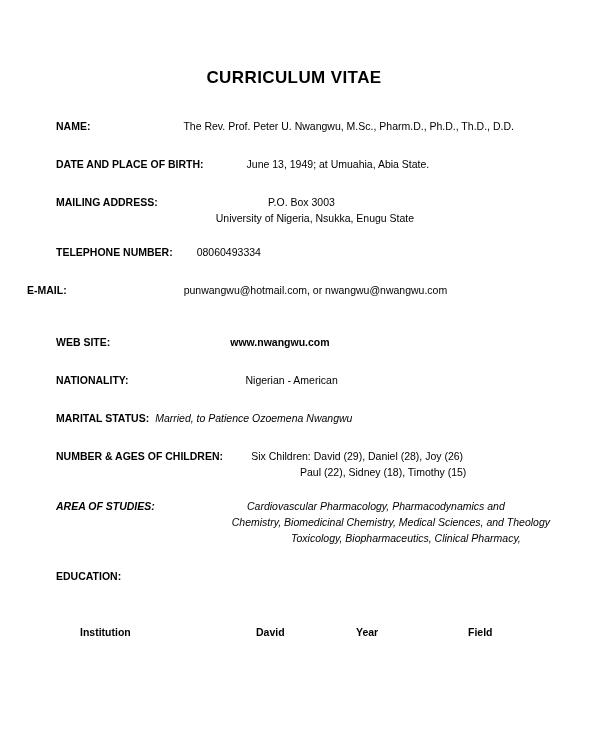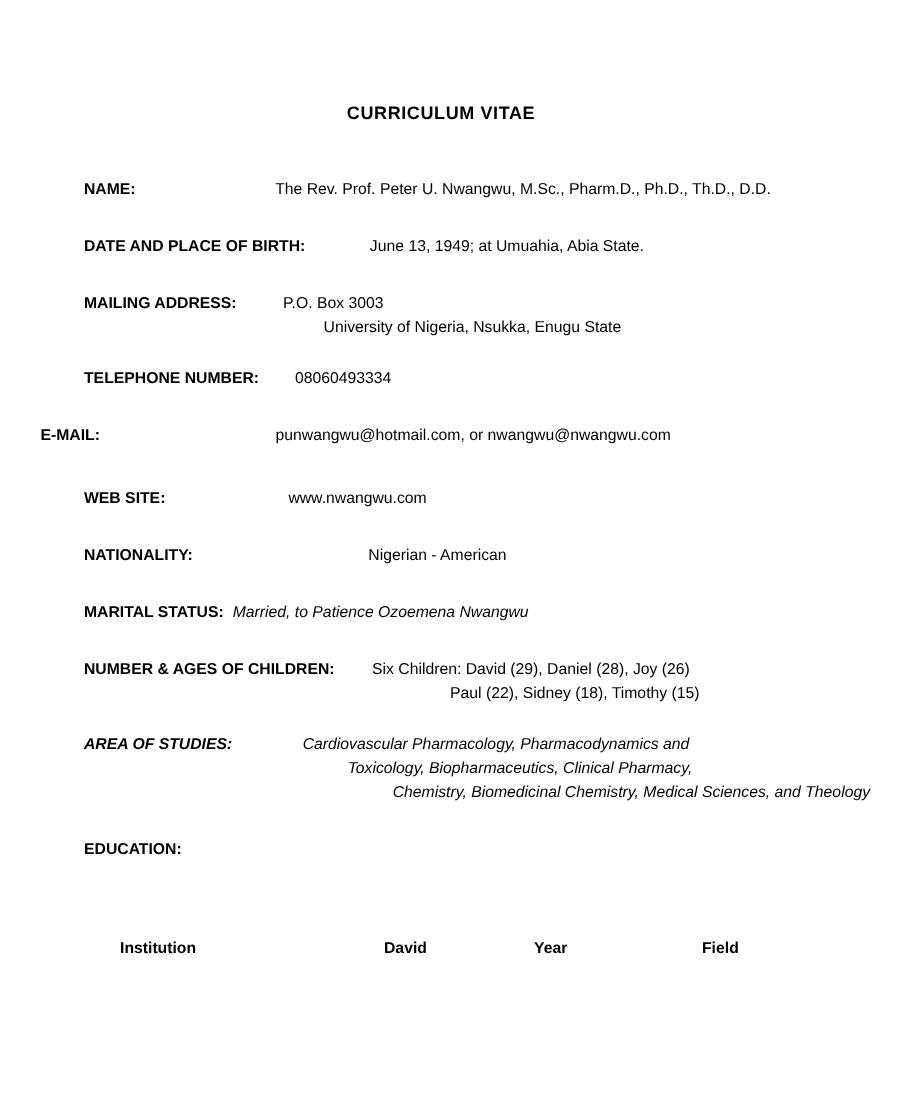--- a/index.html
+++ b/index.html
@@ -20,21 +20,21 @@
     height: 730px;
     box-sizing: border-box;
     padding: 0;
   }
   .doc-title {
     position: absolute;
     top: 68px;
     left: 0;
     width: 588px;
     text-align: center;
-    font-size: 12px;
+    font-size: 17px;
     font-weight: bold;
     letter-spacing: 0.4px;
   }
   .rows {
     position: absolute;
     top: 118px;
     left: 0;
     width: 512px;
   }
   .row {
@@ -51,45 +51,46 @@
     vertical-align: top;
     line-height: 16px;
     white-space: nowrap;
   }
   .value {
     display: inline-block;
     font-size: 10.5px;
     font-weight: normal;
     vertical-align: top;
     line-height: 16px;
+    text-align: center;
   }
   .value .line {
     display: block;
     white-space: nowrap;
   }
   
   .r-name        { margin-bottom: 20px; }
   .r-dob         { margin-bottom: 20px; }
   .r-mail        { margin-bottom: 18px; }
   .r-tel         { margin-bottom: 20px; }
-  .r-email       { margin-bottom: 24px; padding-left: 27px; }
+  .r-email       { margin-bottom: 34px; padding-left: 27px; }
   .r-web         { margin-bottom: 20px; }
   .r-nat         { margin-bottom: 20px; }
   .r-marital     { margin-bottom: 20px; }
   .r-children    { margin-bottom: 18px; }
   .r-studies     { margin-bottom: 22px; font-style: italic; }
   .r-education   { margin-bottom: 22px; }
 
   
   .r-name .value      { margin-left: 93px; }
   .r-dob .value       { margin-left: 43px; }
   .r-mail .value      { margin-left: 31px; }
   .r-tel .value       { margin-left: 24px; }
   .r-email .value     { margin-left: 117px; }
-  .r-web .value       { margin-left: 82px; }
+  .r-web .value       { margin-left: 120px; font-weight: bold; }
   .r-nat .value       { margin-left: 117px; }
   .r-marital .value   { margin-left: 6px; font-style: italic; }
   .r-children .value  { margin-left: 25px; }
   .r-studies .value   { margin-left: 47px; }
 
   .r-mail .value .line:nth-child(2) { padding-left: 27px; }
   .r-children .value .line:nth-child(2) { padding-left: 52px; }
   .r-studies .value .line:nth-child(2) { padding-left: 30px; }
   .r-studies .value .line:nth-child(3) { padding-left: 60px; }
 
@@ -150,21 +151,21 @@
 
     <div class="row r-marital">
       <span class="label">MARITAL STATUS:</span><span class="value"><span class="line">Married, to Patience Ozoemena Nwangwu</span></span>
     </div>
 
     <div class="row r-children">
       <span class="label">NUMBER &amp; AGES OF CHILDREN:</span><span class="value"><span class="line">Six Children: David (29), Daniel (28), Joy (26)</span><span class="line">Paul (22), Sidney (18), Timothy (15)</span></span>
     </div>
 
     <div class="row r-studies">
-      <span class="label">AREA OF STUDIES:</span><span class="value"><span class="line">Cardiovascular Pharmacology, Pharmacodynamics and</span><span class="line">Toxicology, Biopharmaceutics, Clinical Pharmacy,</span><span class="line">Chemistry, Biomedicinal Chemistry, Medical Sciences, and Theology</span></span>
+      <span class="label">AREA OF STUDIES:</span><span class="value"><span class="line">Cardiovascular Pharmacology, Pharmacodynamics and</span><span class="line">Chemistry, Biomedicinal Chemistry, Medical Sciences, and Theology</span><span class="line">Toxicology, Biopharmaceutics, Clinical Pharmacy,</span></span>
     </div>
 
     <div class="row r-education">
       <span class="label">EDUCATION:</span>
     </div>
 
   </div>
 
   <div class="table-head">
     <span class="th th-institution">Institution</span>

